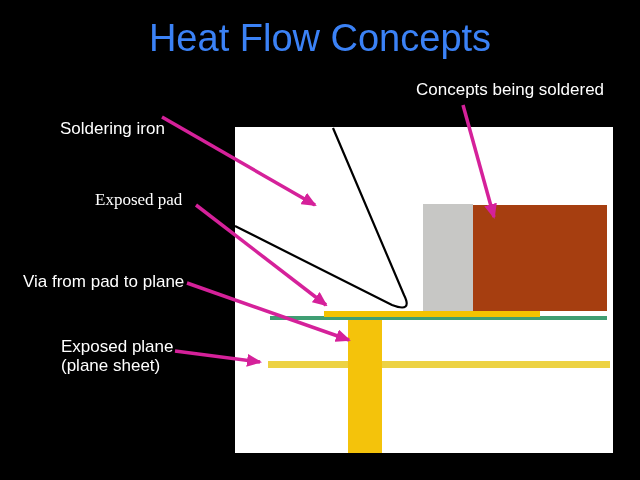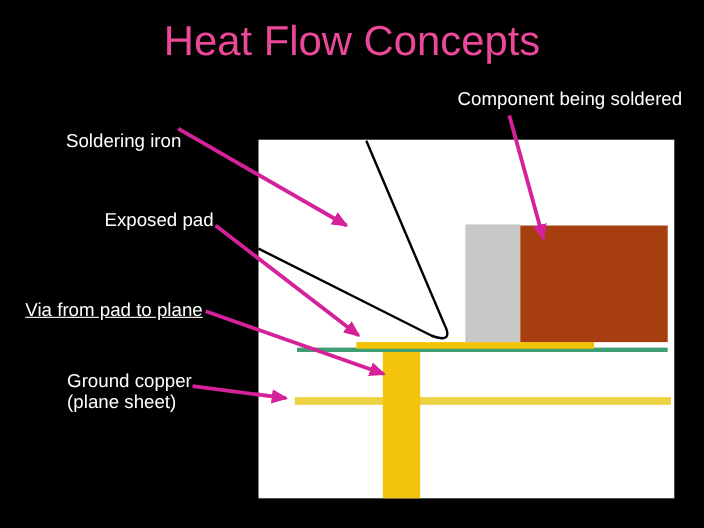--- a/index.html
+++ b/index.html
@@ -12,58 +12,58 @@
   .slide {
     position: relative;
     width: 640px; height: 480px;
     background: #000;
   }
   .slide-title {
     position: absolute;
     top: 17px; left: 0;
     width: 640px;
     text-align: center;
-    color: #ec4899;
+    color: #3b82f6;
     font-size: 38px;
     line-height: 1.15;
     letter-spacing: 0px;
     white-space: nowrap;
   }
   .label {
     position: absolute;
     color: #ffffff;
     font-size: 17px;
     line-height: 19px;
     white-space: nowrap;
   }
   .label-soldering-iron { left: 60px;  top: 119px; }
-  .label-exposed-pad    { left: 95px;  top: 190px; }
-  .label-via            { left: 23px;  top: 272px; text-decoration: underline; }
+  .label-exposed-pad    { left: 95px;  top: 190px; font-family: Liberation Serif, serif; }
+  .label-via            { left: 23px;  top: 272px; }
   .label-ground-plane   { left: 61px;  top: 337px; }
   .label-component      { left: 416px; top: 80px; }
   svg.overlay {
     position: absolute;
     left: 0; top: 0;
   }
 </style>
 </head>
 <body>
 
 <div class="slide">
 
   <div class="slide-title">Heat Flow Concepts</div>
 
   <div class="label label-soldering-iron">Soldering iron</div>
   <div class="label label-exposed-pad">Exposed pad</div>
   <div class="label label-via">Via from pad to plane</div>
   <div class="label label-ground-plane">
-    <div>Ground copper</div>
+    <div>Exposed plane</div>
     <div>(plane sheet)</div>
   </div>
-  <div class="label label-component">Component being soldered</div>
+  <div class="label label-component">Concepts being soldered</div>
 
   <svg class="overlay" width="640" height="480" viewBox="0 0 640 480">
     <defs>
       <marker id="ah" markerUnits="userSpaceOnUse" markerWidth="15" markerHeight="13" refX="13" refY="6.5" orient="auto">
         <path d="M0,0 L15,6.5 L0,13 Z" fill="#d5219a"></path>
       </marker>
     </defs>
 
     <rect x="235" y="127" width="378" height="326" fill="#ffffff"></rect>
 

